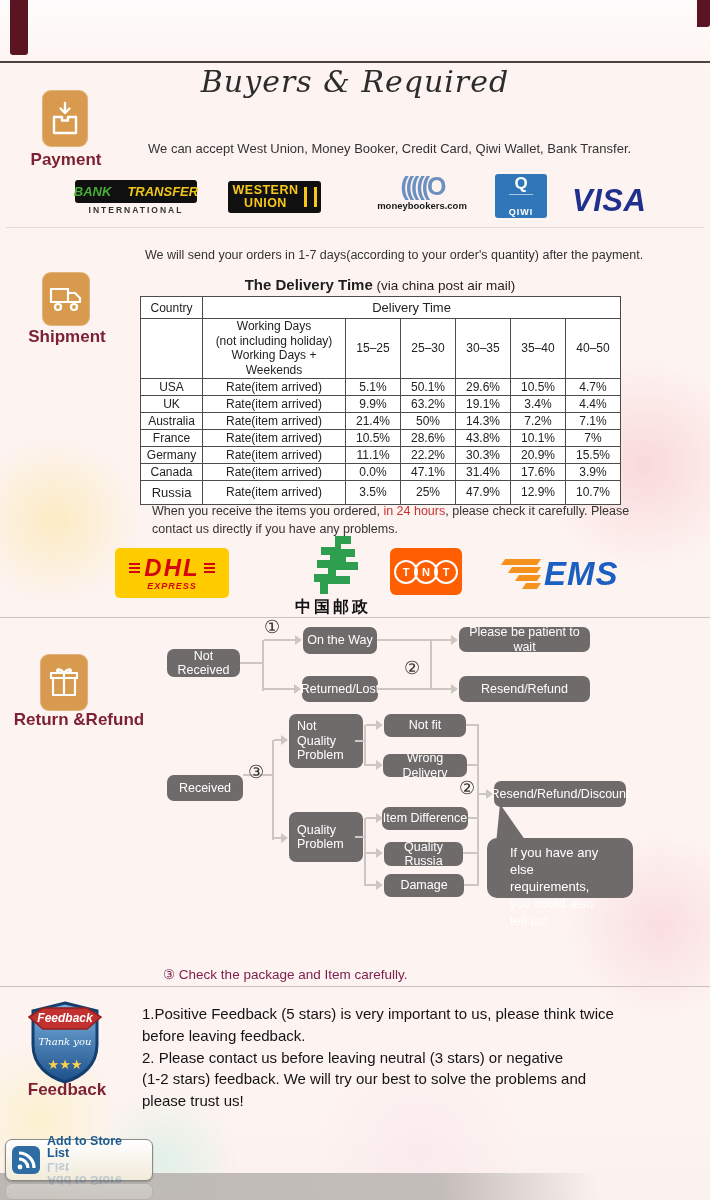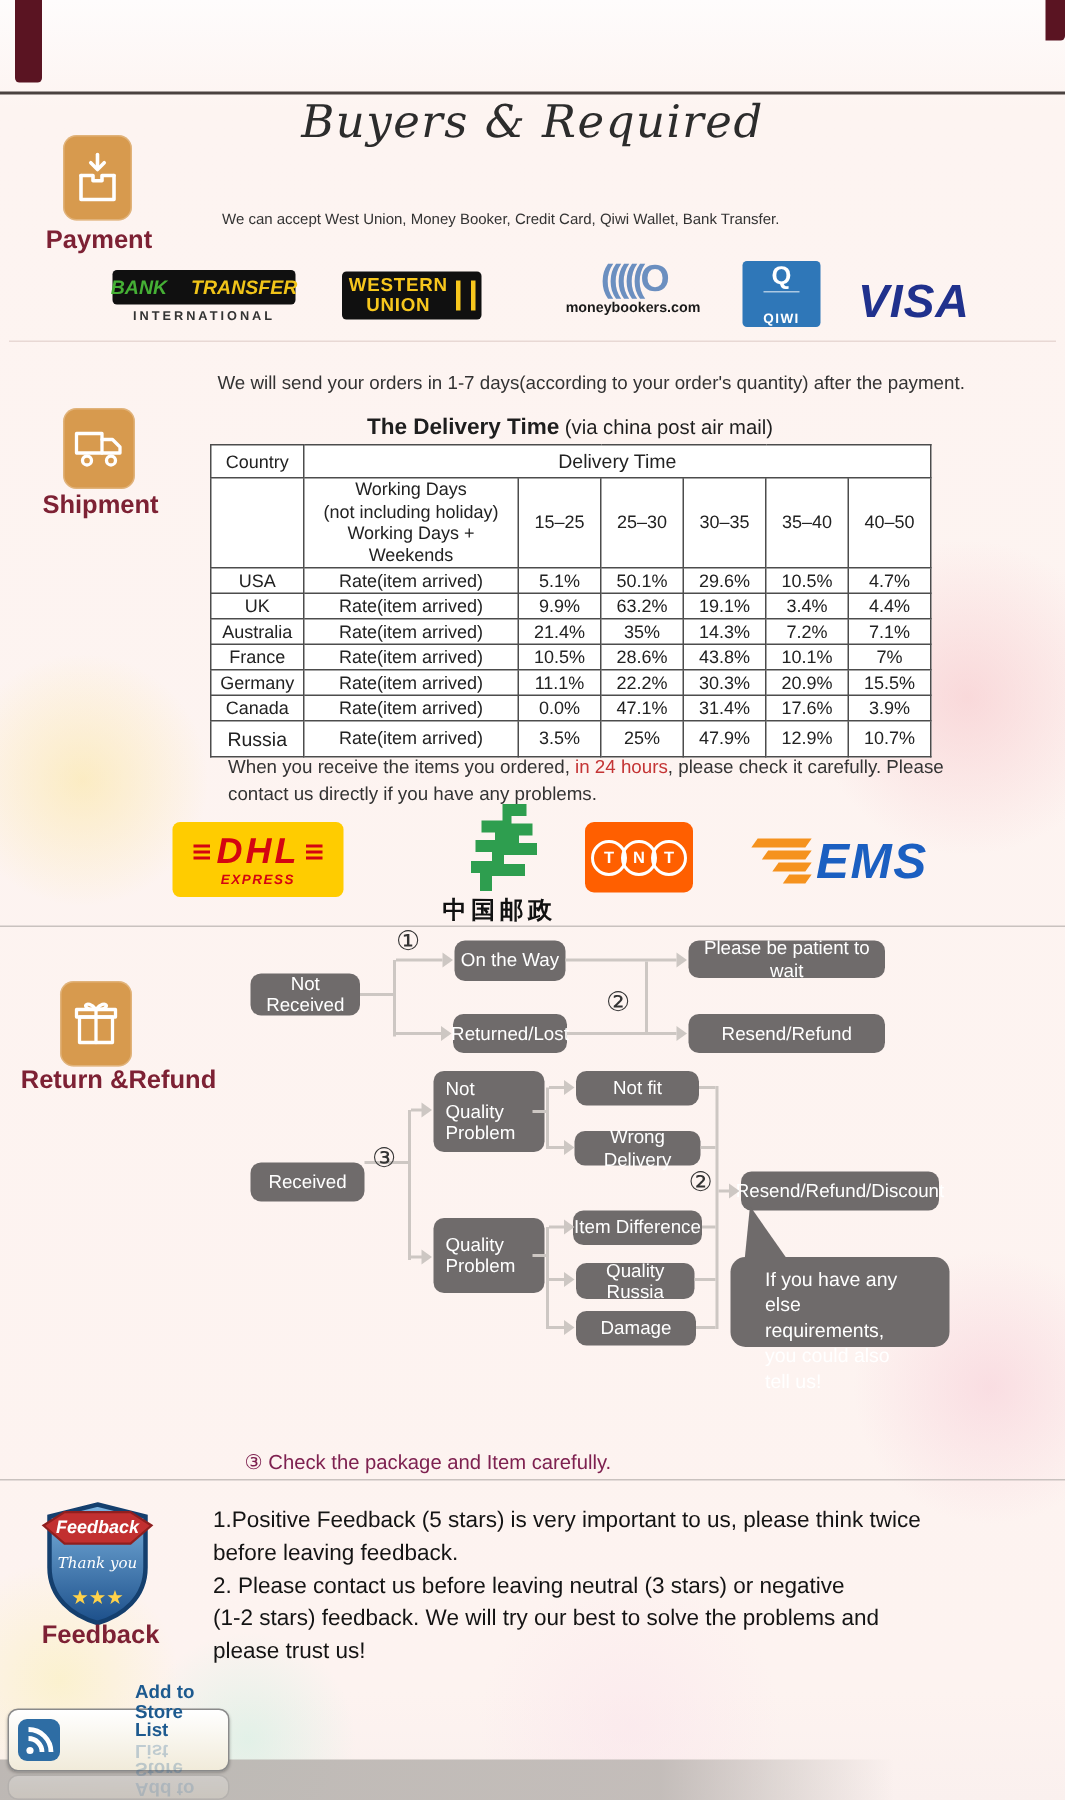--- a/index.html
+++ b/index.html
@@ -49,21 +49,21 @@
       <g stroke="#fff" stroke-width="2.4" fill="none" stroke-linecap="round" stroke-linejoin="round">
         <path d="M15 2 v9"></path>
           <path d="M10.5 7.5 L15 12 L19.5 7.5"></path>
         <path d="M4 16 h8 v3.5 h6 V16 h8"></path>
         <path d="M4 16 v16 h22 V16"></path>
       </g>
     </svg>
   </div>
   <div class="abs seclabel" style="left:12px;top:150px;width:108px;">Payment</div>
 
-  <div class="abs" style="left:148px;top:141px;width:530px;font-size:10px;color:#333;">We can accept West Union, Money Booker, Credit Card, Qiwi Wallet, Bank Transfer.</div>
+  <div class="abs" style="left:148px;top:141px;width:530px;font-size:13px;color:#333;">We can accept West Union, Money Booker, Credit Card, Qiwi Wallet, Bank Transfer.</div>
 
   <div class="abs" style="left:75px;top:180px;width:122px;">
     <div class="logo-blk" style="height:23px;gap:4px;">
       <span style="color:#45b035;font-weight:bold;font-style:italic;font-size:13px;">BANK</span>
       <span style="color:#f0c419;font-weight:bold;font-style:italic;font-size:13px;margin-left:12px;">TRANSFER</span>
     </div>
     <div style="text-align:center;font-size:8.5px;letter-spacing:2px;color:#333;margin-top:2px;font-weight:bold;">INTERNATIONAL</div>
   </div>
 
   <div class="abs logo-blk" style="left:228px;top:181px;width:93px;height:32px;gap:5px;">
@@ -147,21 +147,21 @@
       <td>9.9%</td>
       <td>63.2%</td>
       <td>19.1%</td>
       <td>3.4%</td>
       <td>4.4%</td>
     </tr>
     <tr style="height:17px;">
       <td class="cty">Australia</td>
       <td>Rate(item arrived)</td>
       <td>21.4%</td>
-      <td>35%</td>
+      <td>50%</td>
       <td>14.3%</td>
       <td>7.2%</td>
       <td>7.1%</td>
     </tr>
     <tr style="height:17px;">
       <td class="cty">France</td>
       <td>Rate(item arrived)</td>
       <td>10.5%</td>
       <td>28.6%</td>
       <td>43.8%</td>
@@ -340,21 +340,21 @@
   <div class="abs seclabel" style="left:12px;top:1080px;width:110px;">Feedback</div>
 
   <div class="abs pre" style="left:142px;top:1003px;width:528px;font-size:15px;color:#141414;line-height:1.45;">1.Positive Feedback (5 stars) is very important to us, please think twice
  before leaving feedback.
 2. Please contact us before leaving neutral (3 stars) or negative
 (1-2 stars) feedback. We will try our best to solve the problems and
  please trust us!</div>
 
   <div class="abs" style="left:0;top:1173px;width:710px;height:27px;background:linear-gradient(to right, rgba(186,181,177,.95), rgba(186,181,177,.85) 62%, rgba(186,181,177,0) 84%);"></div>
 
-  <div class="abs" style="left:5px;top:1139px;width:148px;height:42px;border:1px solid #8a8a8a;border-radius:7px;background:linear-gradient(#ffffff,#f1ebda);box-sizing:border-box;display:flex;align-items:center;padding:20px 5px;box-shadow:0 1px 2px rgba(0,0,0,.25);gap:43px;">
+  <div class="abs" style="left:5px;top:1139px;width:148px;height:42px;border:1px solid #8a8a8a;border-radius:7px;background:linear-gradient(#ffffff,#f1ebda);box-sizing:border-box;display:flex;align-items:center;padding:20px 5px;box-shadow:0 1px 2px rgba(0,0,0,.25);">
     <svg width="30" height="30" viewBox="0 0 30 30" style="flex:0 0 auto;">
       <rect x="1" y="1" width="28" height="28" rx="6" fill="#2e6da4"></rect>
       <g stroke="#fff" stroke-width="3.2" fill="none">
         <path d="M8 23 A 15 15 0 0 1 23 8" transform="rotate(90 15.5 15.5)"></path>
         <path d="M8 23 A 9 9 0 0 1 17 14" transform="rotate(90 12.5 18.5)"></path>
       </g>
       <circle cx="9" cy="22" r="2.4" fill="#fff"></circle>
     </svg>
     <div style="margin-left:6px;line-height:1;">
       <div style="font-size:12.5px;font-weight:bold;color:#1d5a8f;">Add to Store List</div>

